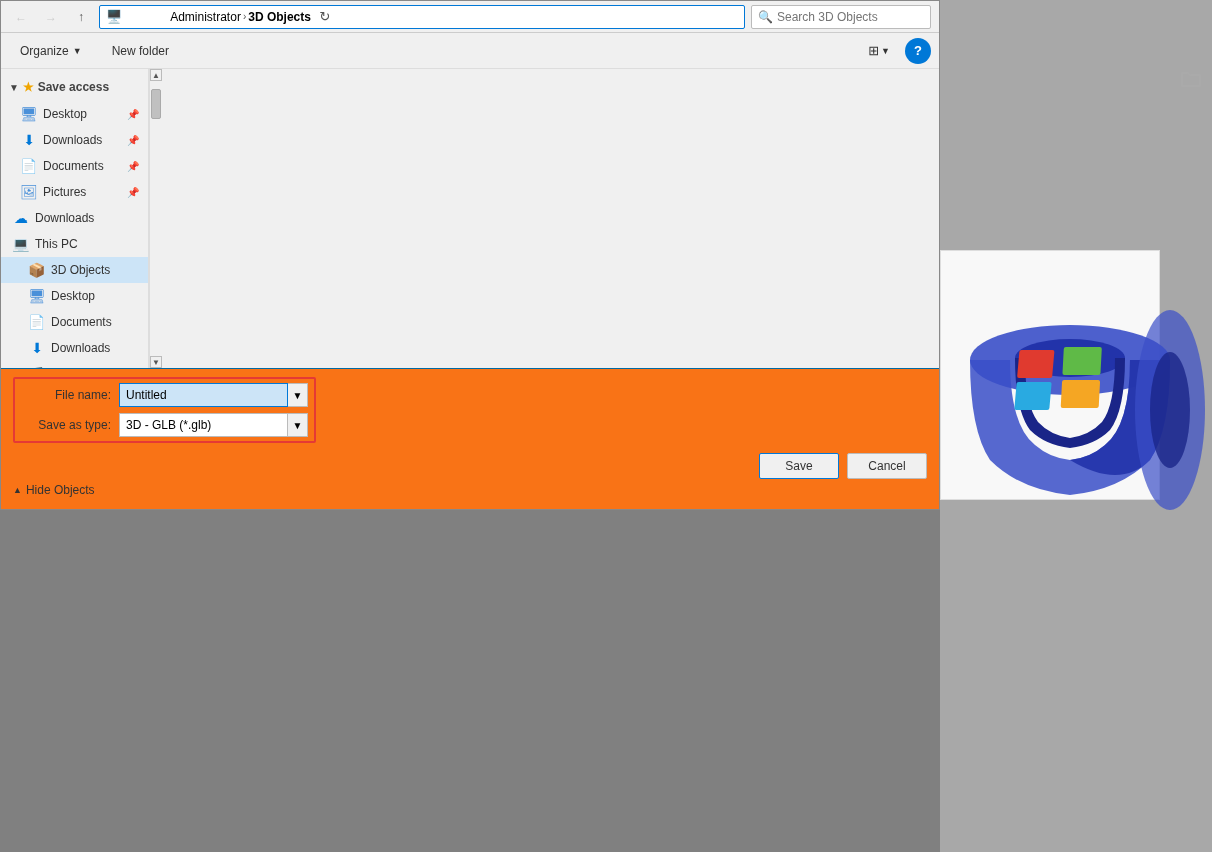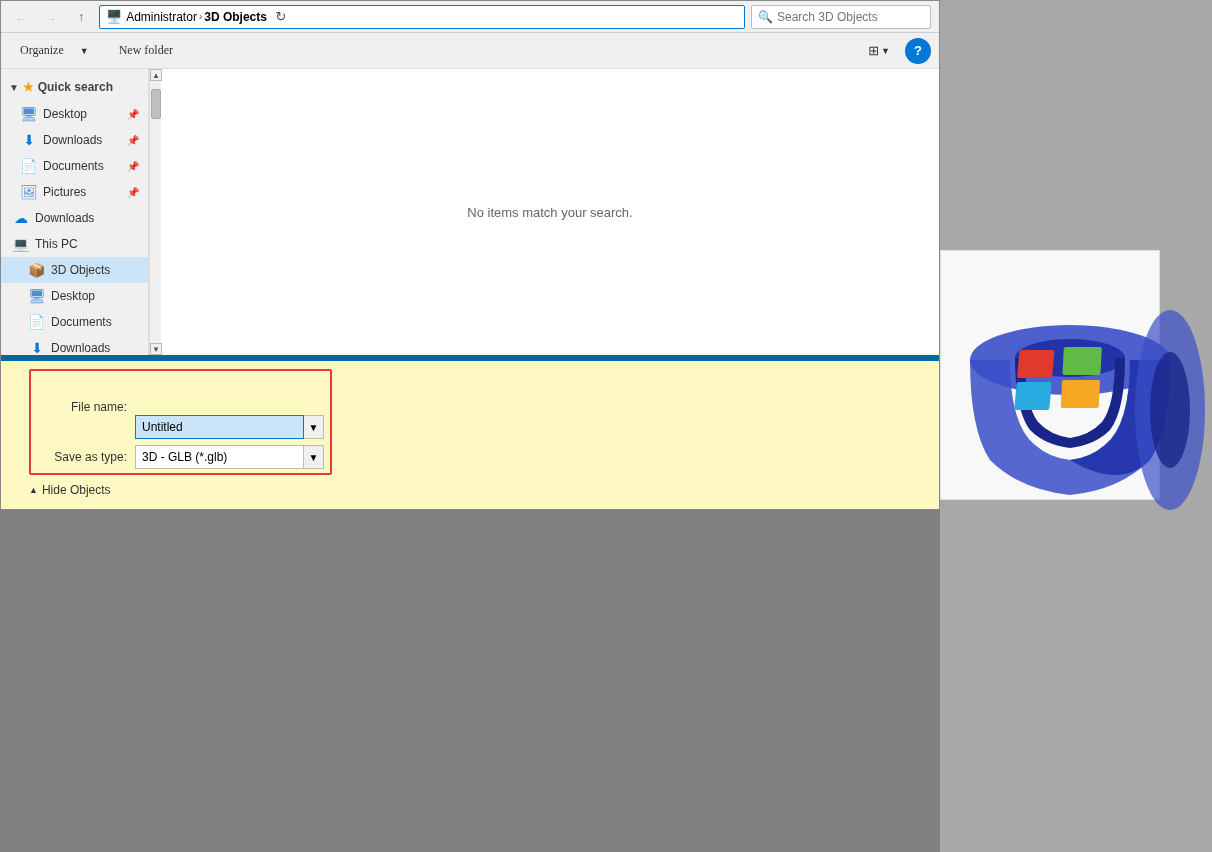--- a/index.html
+++ b/index.html
@@ -134,22 +134,21 @@
       height: 26px;
       padding: 0 10px;
       background: transparent;
       border: 1px solid transparent;
       border-radius: 2px;
       cursor: pointer;
       font-size: 12px;
       color: #333;
       display: flex;
       align-items: center;
-      gap: 16px;
-      font-family: Liberation Serif, serif;
+      gap: 4px;
     }
 
     .toolbar-view-btn {
       height: 26px;
       padding: 0 6px;
       background: transparent;
       border: 1px solid transparent;
       border-radius: 2px;
       cursor: pointer;
       font-size: 12px;
@@ -238,23 +237,23 @@
       background: #fff;
       display: flex;
       align-items: center;
       justify-content: center;
       font-size: 13px;
       color: #666;
     }
 
     
     .dialog-bottom {
-      background: #fef9c3;
-      border-top: 6px solid #0369a1;
-      padding: 8px 28px;
+      background: #f97316;
+      border-top: 1px solid #0369a1;
+      padding: 8px 12px;
     }
 
     .filename-row {
       display: flex;
       align-items: center;
       margin-bottom: 6px;
       gap: 8px;
     }
 
     .field-label {
@@ -357,20 +356,21 @@
     }
     .icon-desktop { color: #4a90d9; }
     .icon-3d { color: #5b9bd5; }
 
     
     .breadcrumb-item {
       display: flex;
       align-items: center;
       gap: 2px;
       font-size: 12px;
+      margin-left: 44px;
     }
 
     .breadcrumb-chevron {
       color: #555;
       font-size: 10px;
     }
 
     
     .sidebar-with-scroll {
       display: flex;
@@ -513,21 +513,21 @@
   </div>
 
   <div class="dialog-body">
 
     <div class="sidebar-with-scroll">
       <div class="sidebar">
 
         <div class="sidebar-section-header">
           <span style="font-size:10px;margin-right:4px;">▼</span>
           <span style="color:#f0a500;margin-right:4px;">★</span>
-          <span>Quick search</span>
+          <span>Save access</span>
         </div>
 
         <div class="sidebar-item">
           <span class="sidebar-item-icon icon-desktop" style="font-size:14px;color:#4a90d9;">🖥</span>
           <span>Desktop</span>
           <span class="sidebar-pin">📌</span>
         </div>
 
         <div class="sidebar-item">
           <span class="sidebar-item-icon" style="font-size:14px;color:#0078d7;">⬇</span>
@@ -583,48 +583,49 @@
         </div>
       </div>
 
       <div class="scrollbar-track">
         <div class="scrollbar-arrow">▲</div>
         <div class="scrollbar-thumb"></div>
         <div class="scrollbar-arrow" style="position:absolute;bottom:0;">▼</div>
       </div>
     </div>
 
-    <div class="main-content">
-      <span>No items match your search.</span>
-    </div>
   </div>
 
   <div class="dialog-bottom">
 
     
     <div style="border:2px solid #e53935;border-radius:2px;padding:4px 6px;margin-bottom:4px;display:inline-block;min-width:300px;">
       
       <div class="filename-row">
         <span class="field-label">File name:</span>
-        <div style="display:flex;flex:1;margin-top:40px;">
+        <div style="display:flex;flex:1;">
           <input type="text" class="filename-input" value="Untitled" style="flex: 1 1 0%; height: 24px; border: 1px solid rgb(0, 120, 215); padding: 0px 6px; font-size: 12px; outline: none; background: rgb(204, 228, 247); color: rgb(0, 0, 0);">
           <button class="filename-dropdown-btn">▼</button>
         </div>
       </div>
       
       <div class="savetype-row">
         <span class="field-label">Save as type:</span>
         <div class="savetype-field-wrapper">
           <input type="text" class="savetype-input" value="3D - GLB (*.glb)" style="flex: 1 1 0%; height: 24px; border: 1px solid rgb(187, 187, 187); padding: 0px 6px; font-size: 12px; background: rgb(255, 255, 255); color: rgb(0, 0, 0);">
           <button class="savetype-dropdown-btn">▼</button>
         </div>
       </div>
     </div>
 
     
+    <div style="display:flex;justify-content:flex-end;gap:8px;margin-top:6px;align-items:center;">
+      <button class="btn-save">Save</button>
+      <button class="btn-cancel">Cancel</button>
+    </div>
 
     
     <div class="hide-folders-row">
       <span style="font-size:9px;">▲</span>
       <span>Hide Objects</span>
     </div>
   </div>
 
 </div>
 

